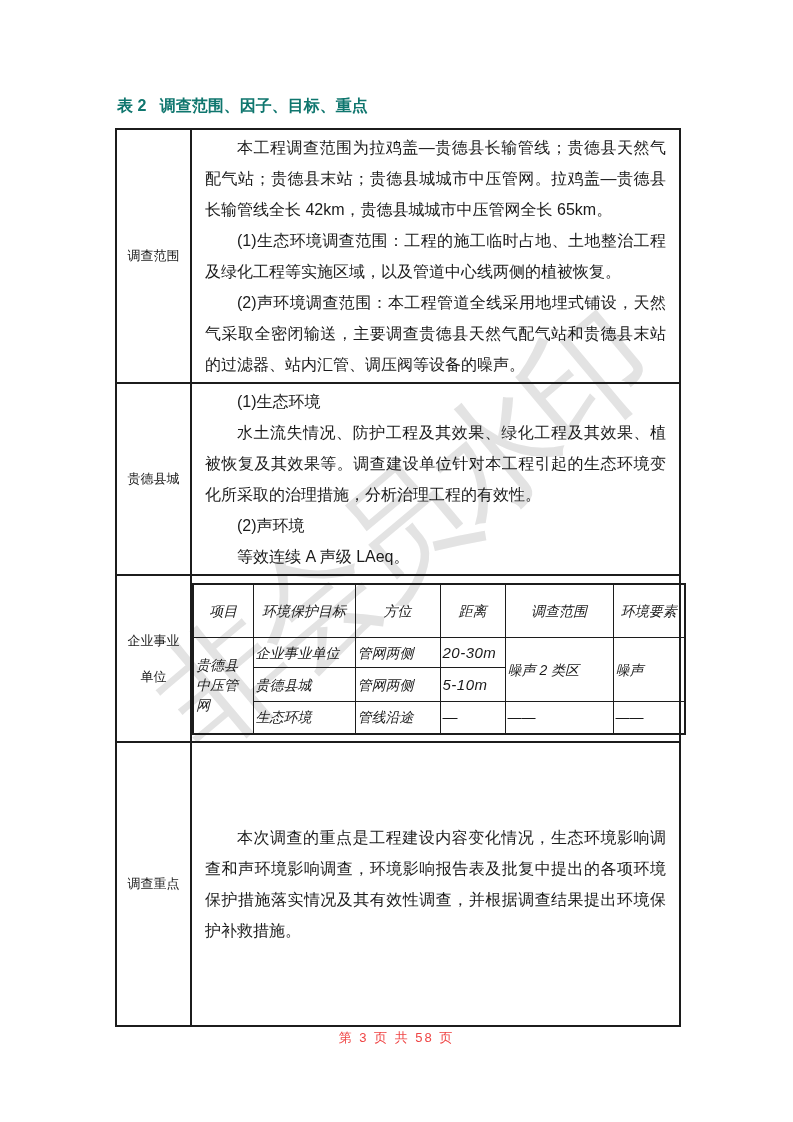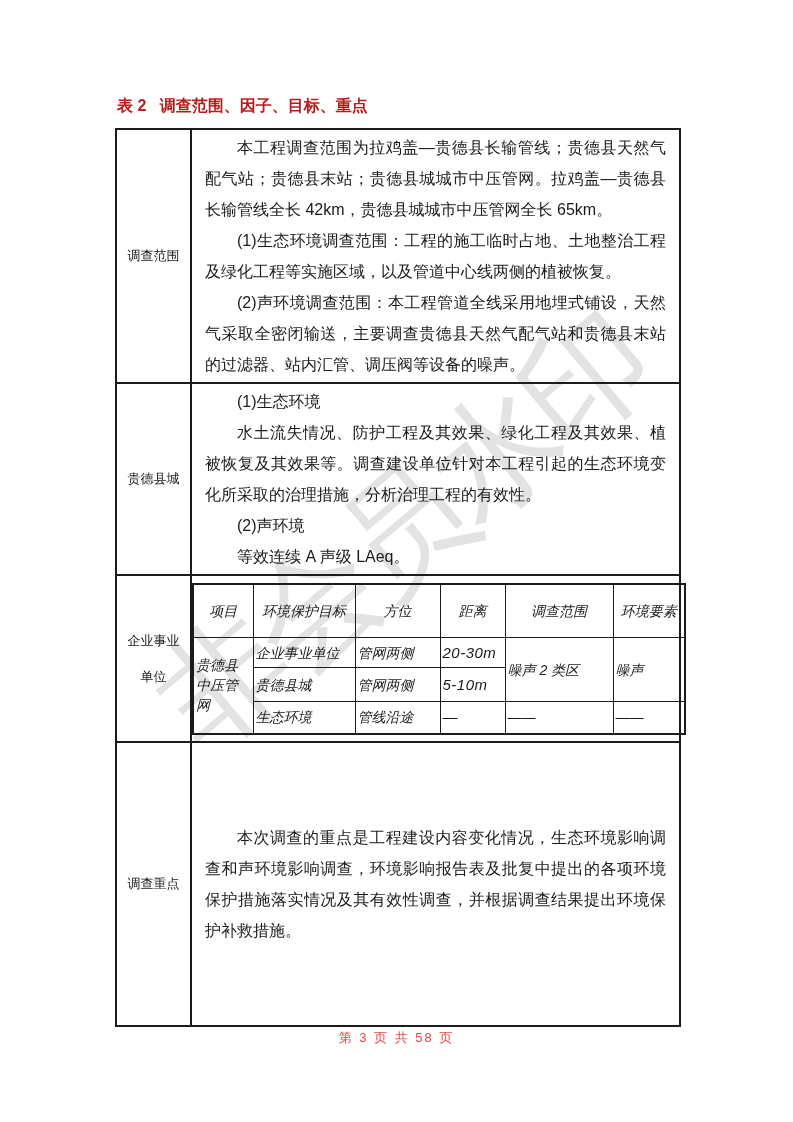--- a/index.html
+++ b/index.html
@@ -29,21 +29,21 @@
     z-index: 0;
     user-select: none;
   }
 
   .doc-title {
     position: absolute;
     left: 117px;
     top: 96px;
     font-size: 16px;
     font-weight: bold;
-    color: #b91c1c;
+    color: #0f766e;
     white-space: pre;
     z-index: 2;
   }
 
   table.main {
     position: absolute;
     left: 115px;
     top: 128px;
     width: 566px;
     border-collapse: collapse;

